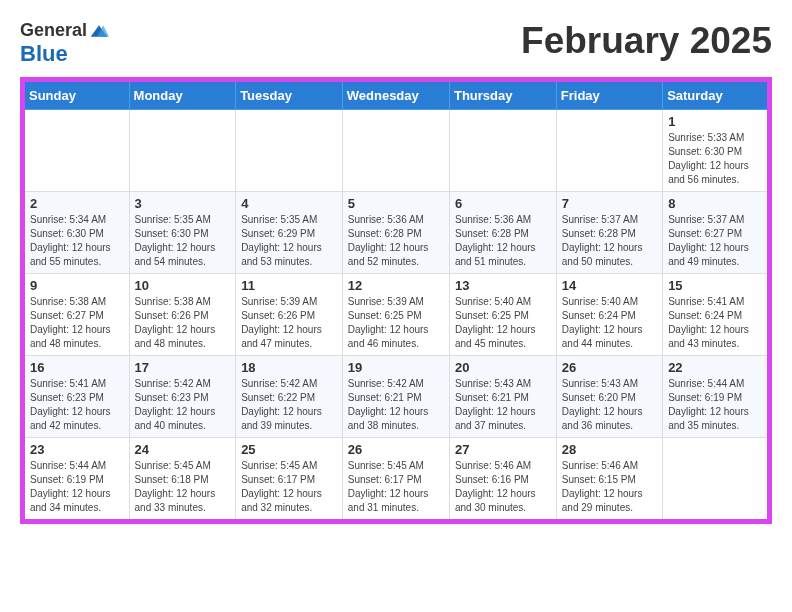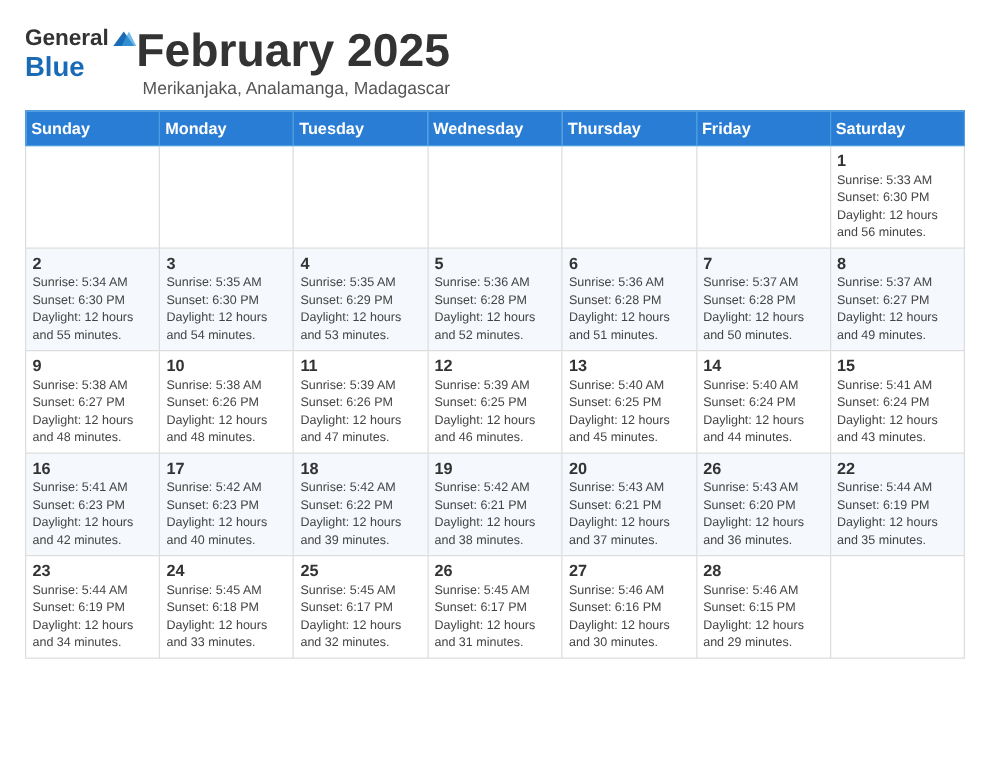--- a/index.html
+++ b/index.html
@@ -5,21 +5,21 @@
     * { box-sizing: border-box; margin: 0; padding: 0; }
     body {
       font-family: Arial, sans-serif;
       background: #fff;
       width: 792px;
       min-height: 612px;
       padding: 20px;
     }
     .header-area {
       display: flex;
-      justify-content: flex-start;
+      justify-content: space-between;
       align-items: flex-start;
       margin-bottom: 10px;
     }
     .logo {
       display: flex;
       flex-direction: column;
       align-items: flex-start;
     }
     .logo-general {
       font-size: 18px;
@@ -49,21 +49,21 @@
       font-weight: bold;
       color: #333;
     }
     .location-title {
       font-size: 14px;
       color: #555;
     }
     .calendar {
       width: 100%;
       border-collapse: collapse;
-      border: 1px solid #d946ef;
+      border: 5px solid #d946ef;
     }
     .calendar th {
       background-color: #2a7dd4;
       color: #fff;
       font-size: 13px;
       font-weight: bold;
       padding: 6px 4px;
       text-align: left;
       border: 1px solid #4a9de0;
     }
@@ -106,21 +106,20 @@
       <span class="logo-general">General</span>
       <svg class="logo-icon" viewBox="0 0 24 18" xmlns="http://www.w3.org/2000/svg">
         <polygon points="12,2 22,16 2,16" fill="#1a6bb5"></polygon>
         <polygon points="17,2 24,16 10,16" fill="#3a9de0" opacity="0.7"></polygon>
       </svg>
     </div>
     <span class="logo-blue">Blue</span>
   </div>
   <div class="title-area">
     <div class="month-title">February 2025</div>
-    <div class="location-title">Merikanjaka, Analamanga, Madagascar</div>
   </div>
 </div>
 
 <table class="calendar">
   <thead>
     <tr>
     <th>Sunday</th>
         <th>Monday</th>
         <th>Tuesday</th>
         <th>Wednesday</th>

